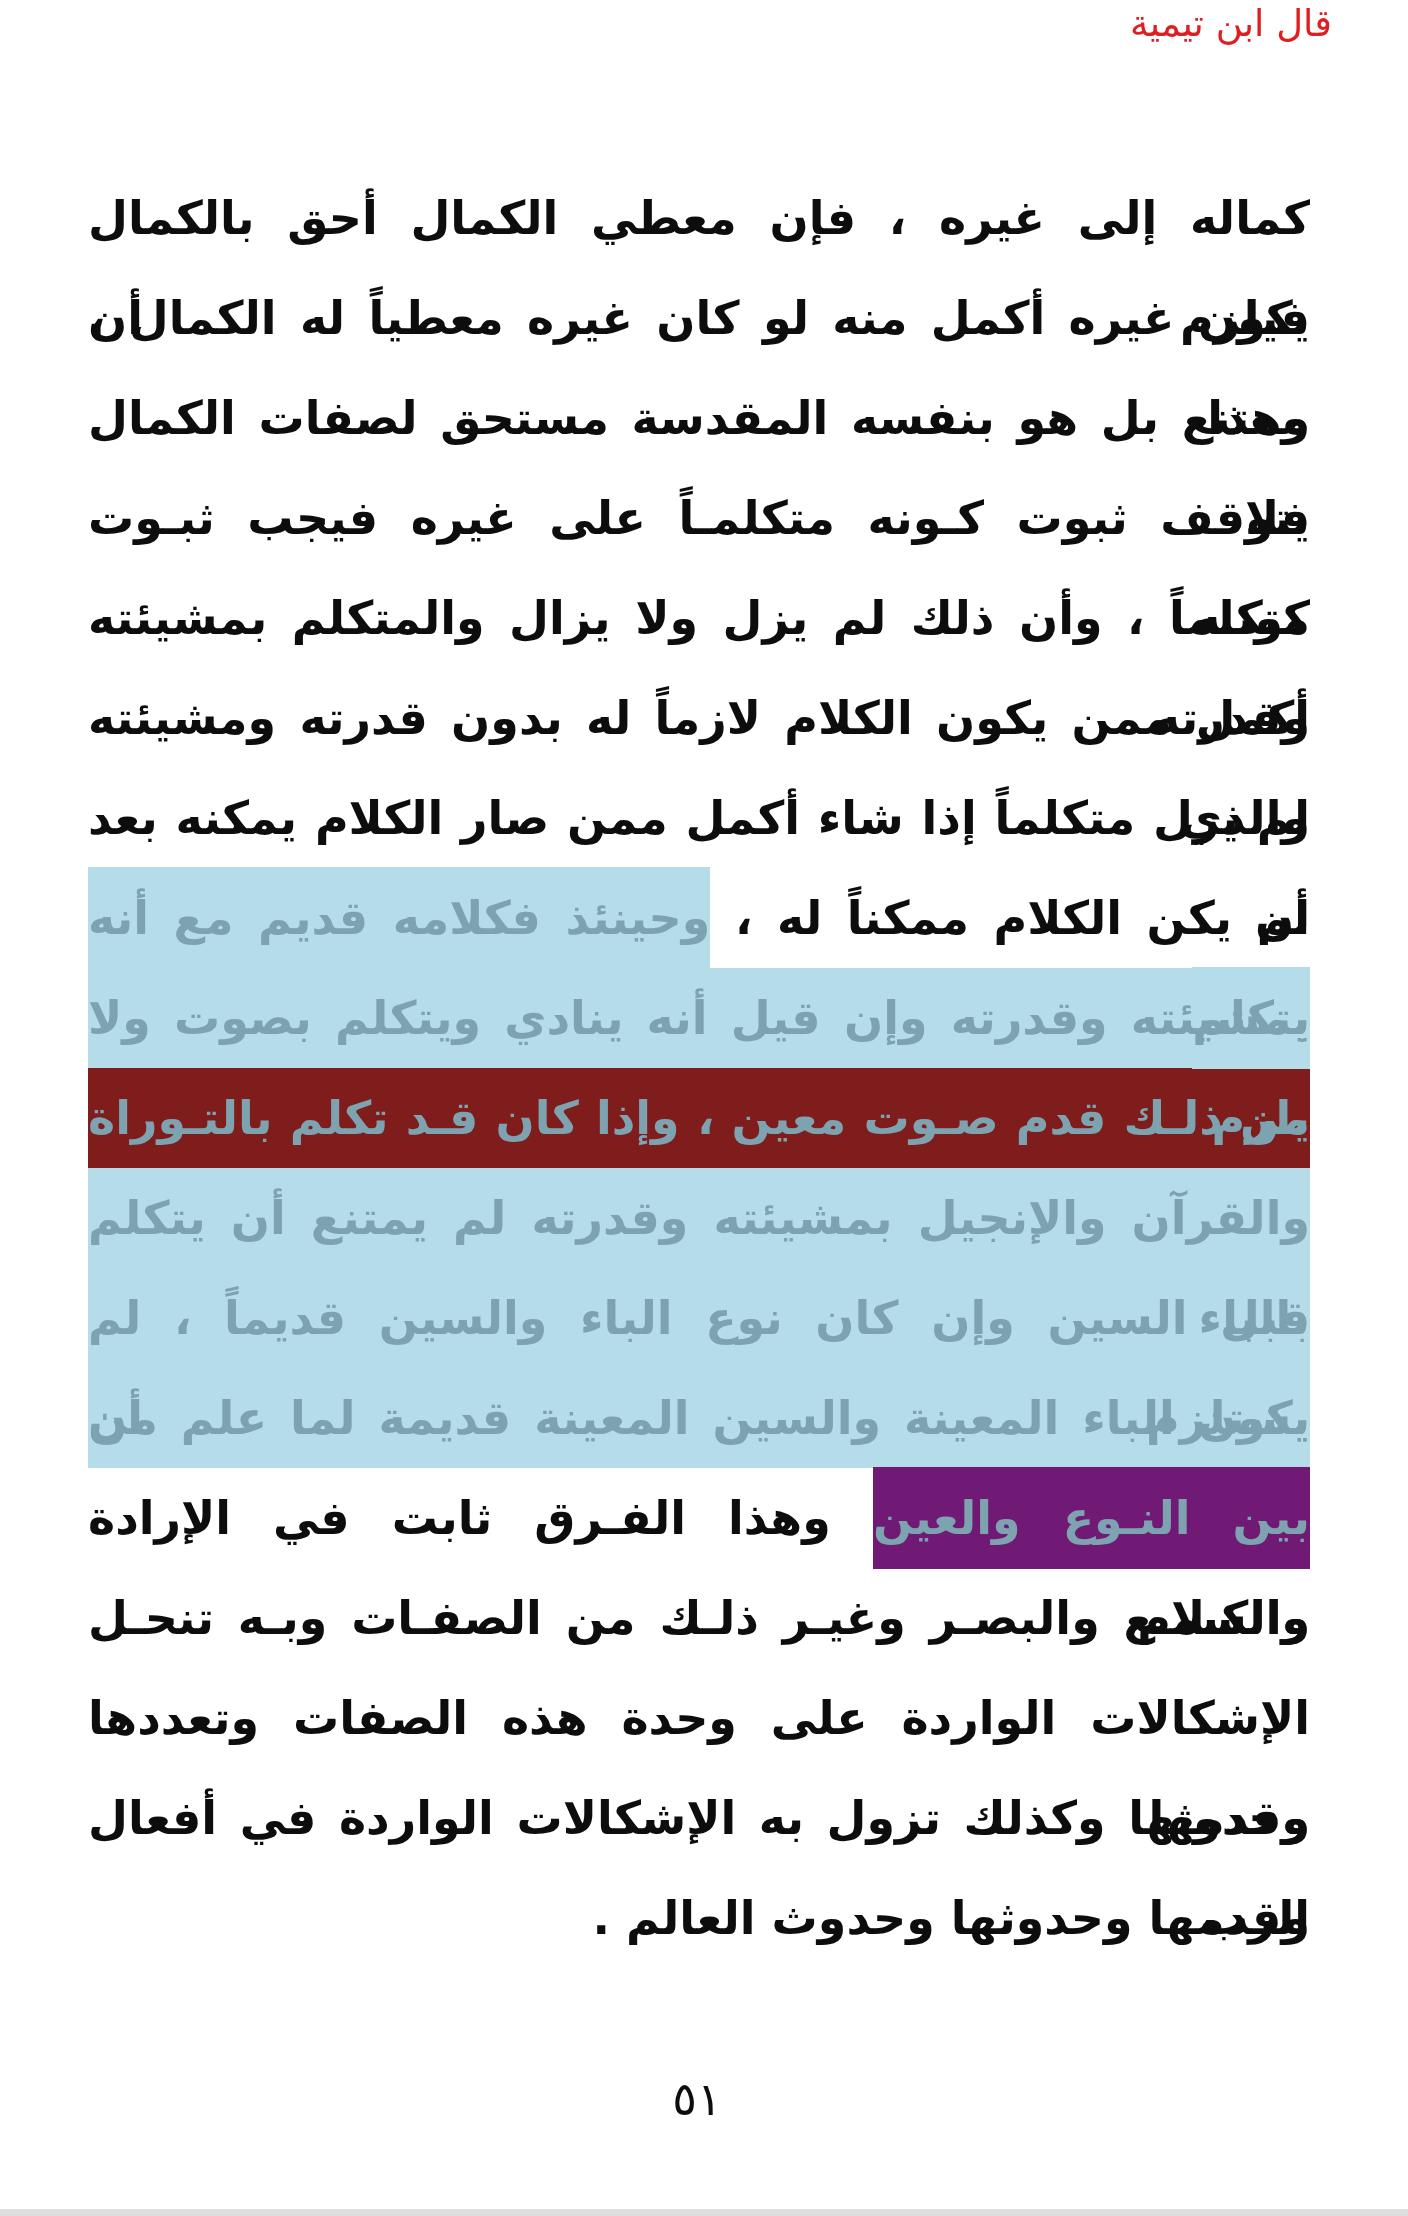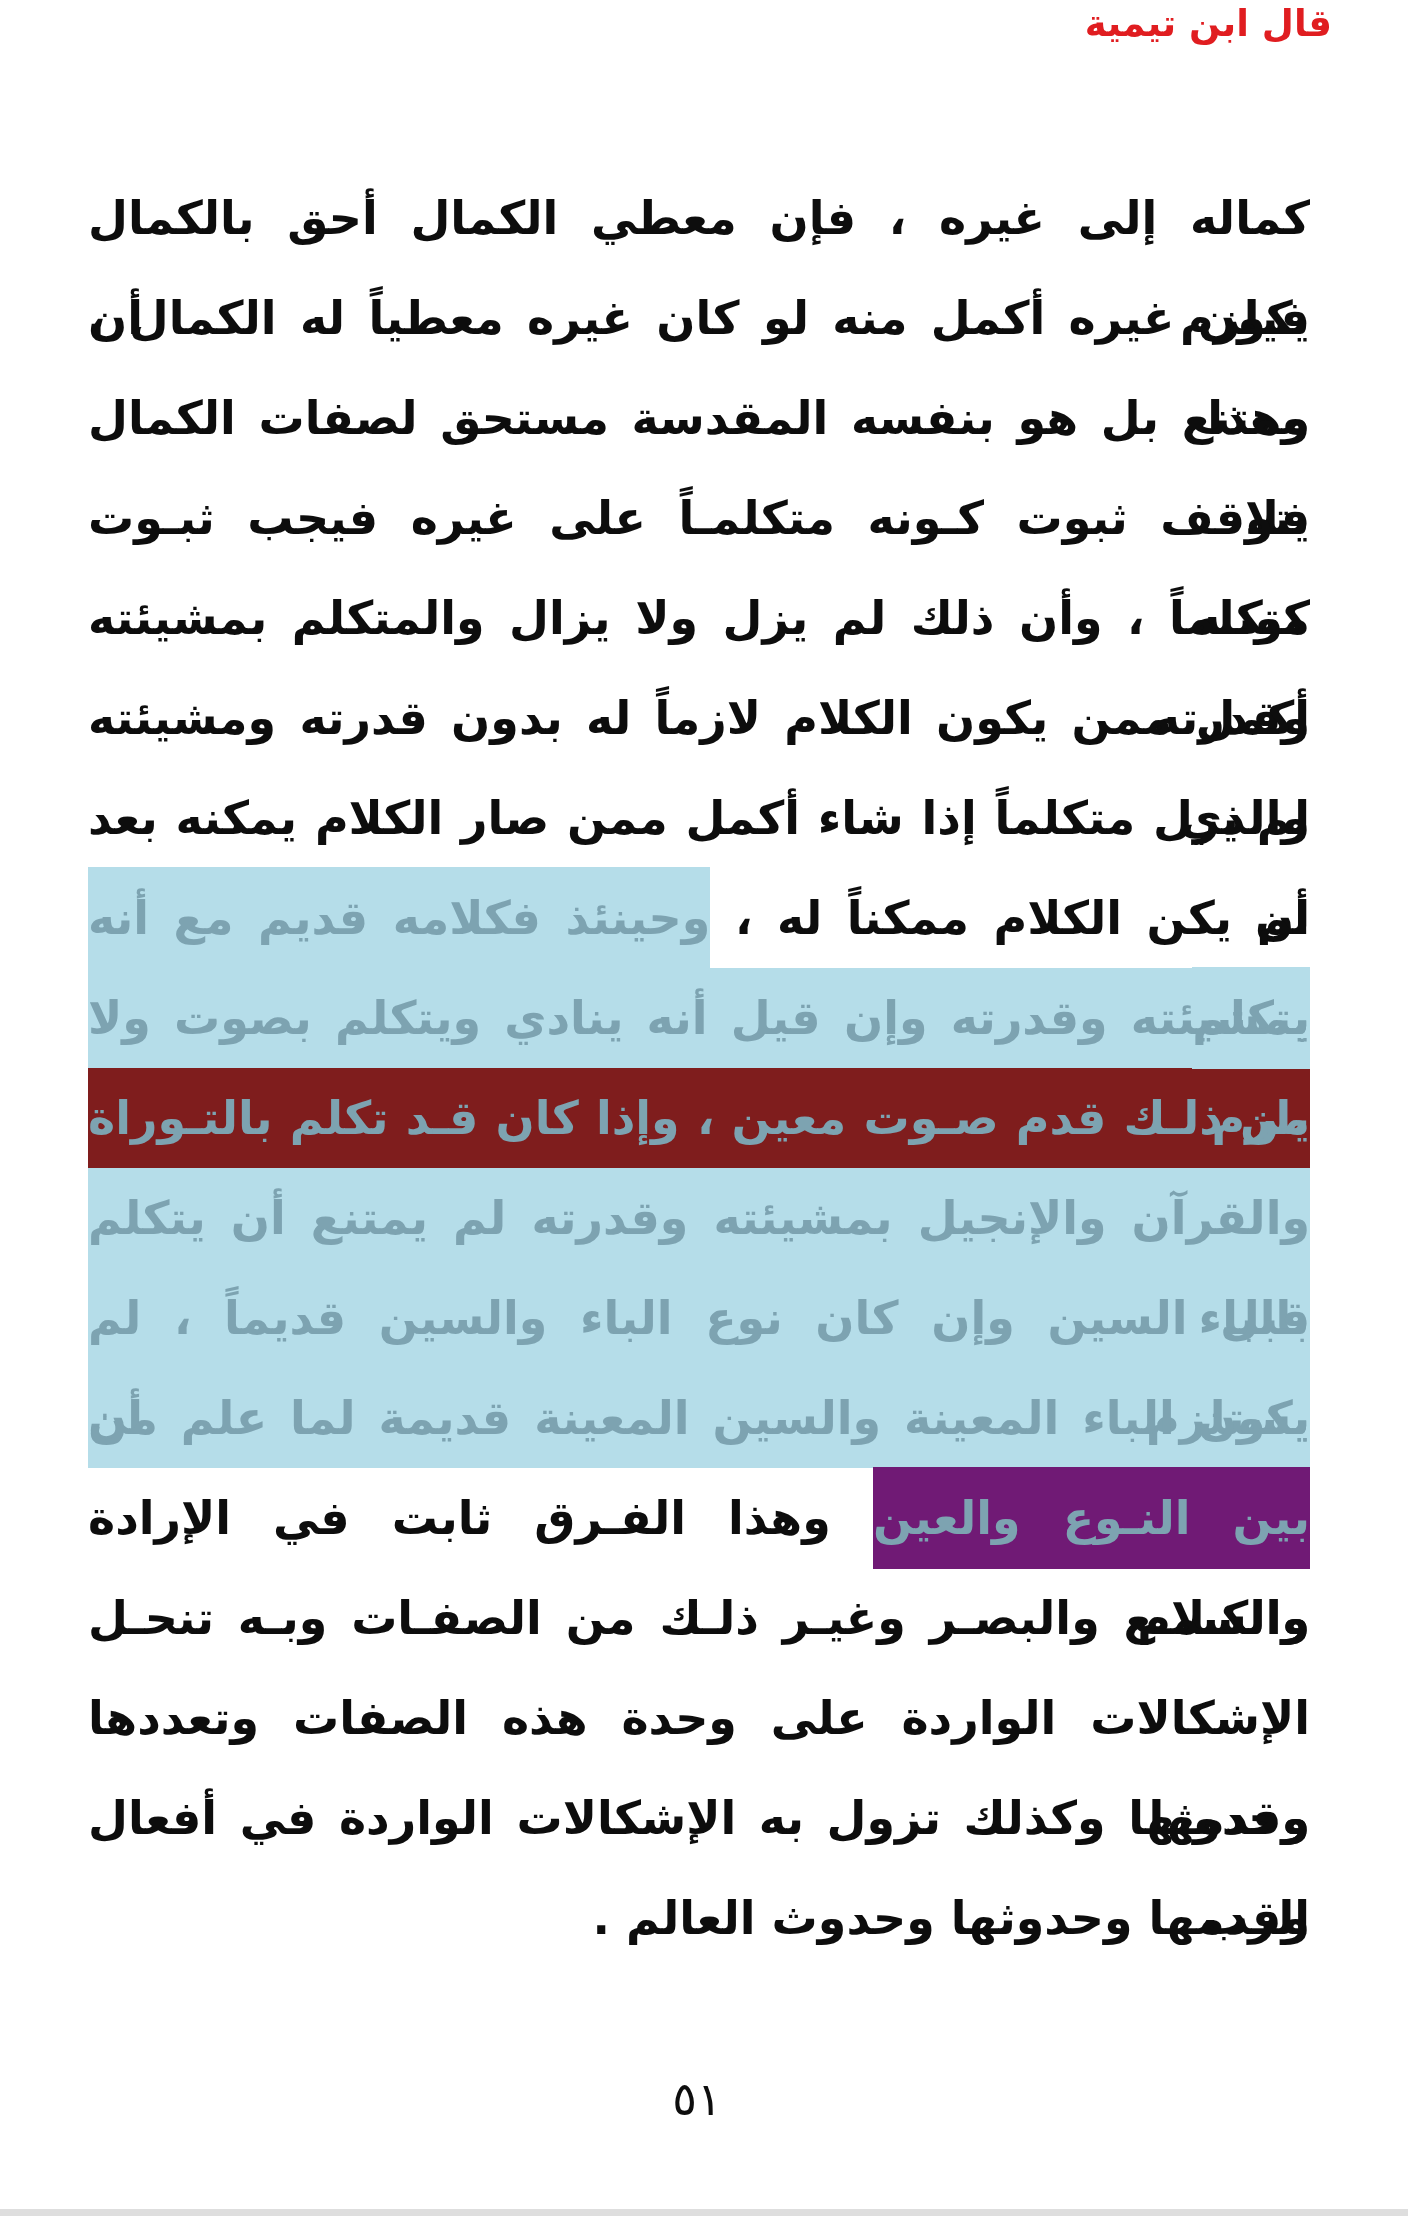--- a/index.html
+++ b/index.html
@@ -9,21 +9,21 @@
     height: 2216px;
     background: #ffffff;
     overflow: hidden;
     font-family: "DejaVu Sans", sans-serif;
   }
   .header {
     position: absolute;
     top: 2px;
     right: 76px;
     font-size: 37px;
-    font-weight: bold;
+    font-weight: normal;
     letter-spacing: 0;
     direction: rtl;
   }
   .textblock {
     position: absolute;
     top: 168px;
     right: 98px;
     width: 1222px;
     direction: rtl;
     color: #0d0d0d;

